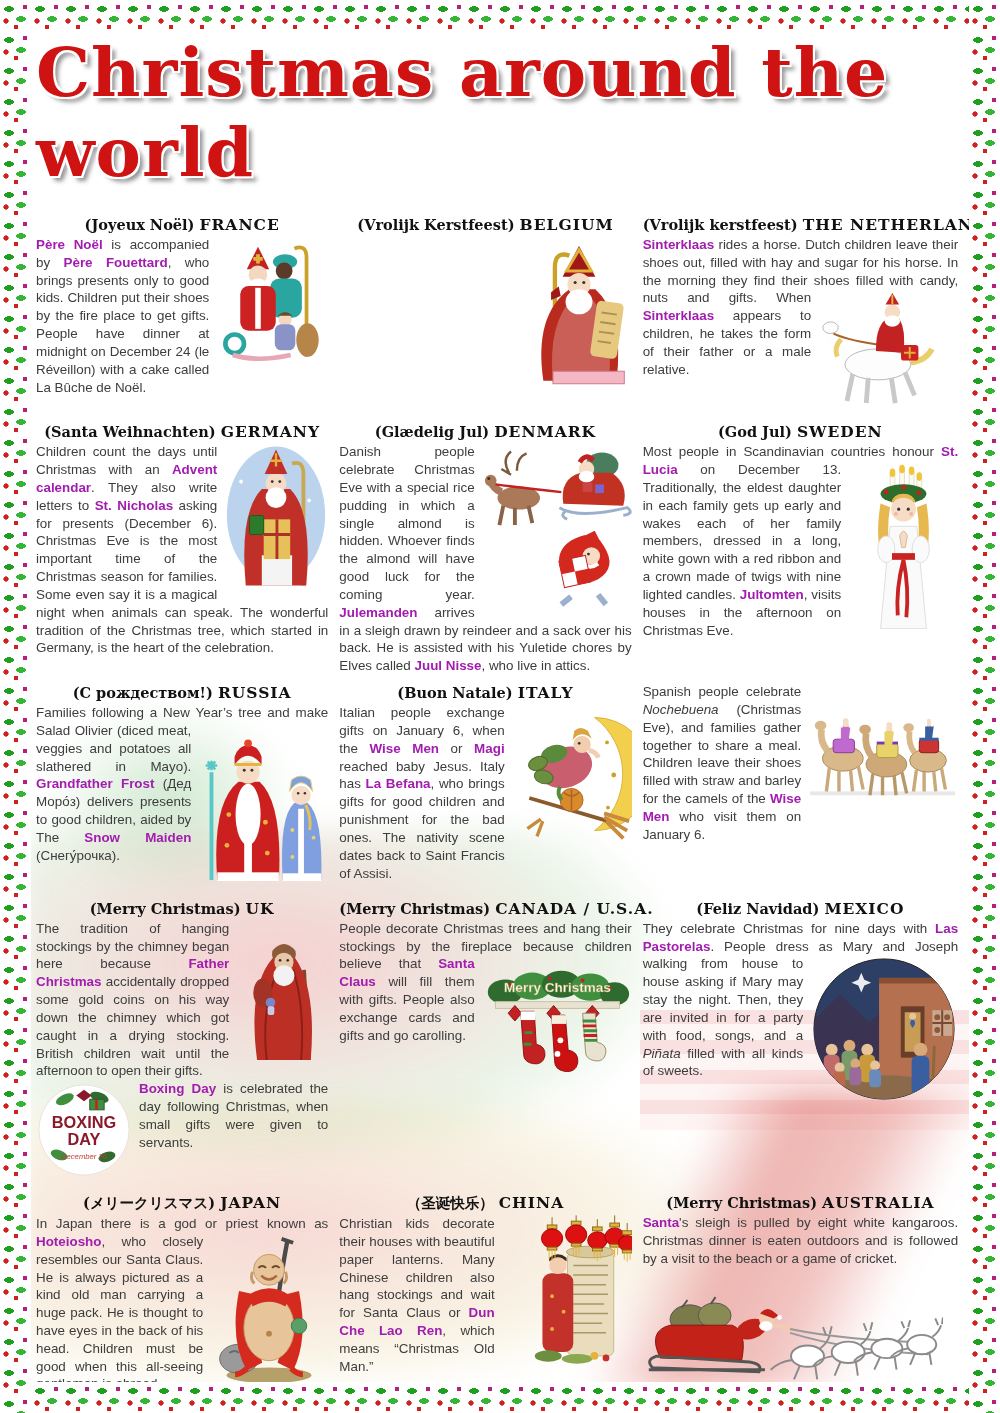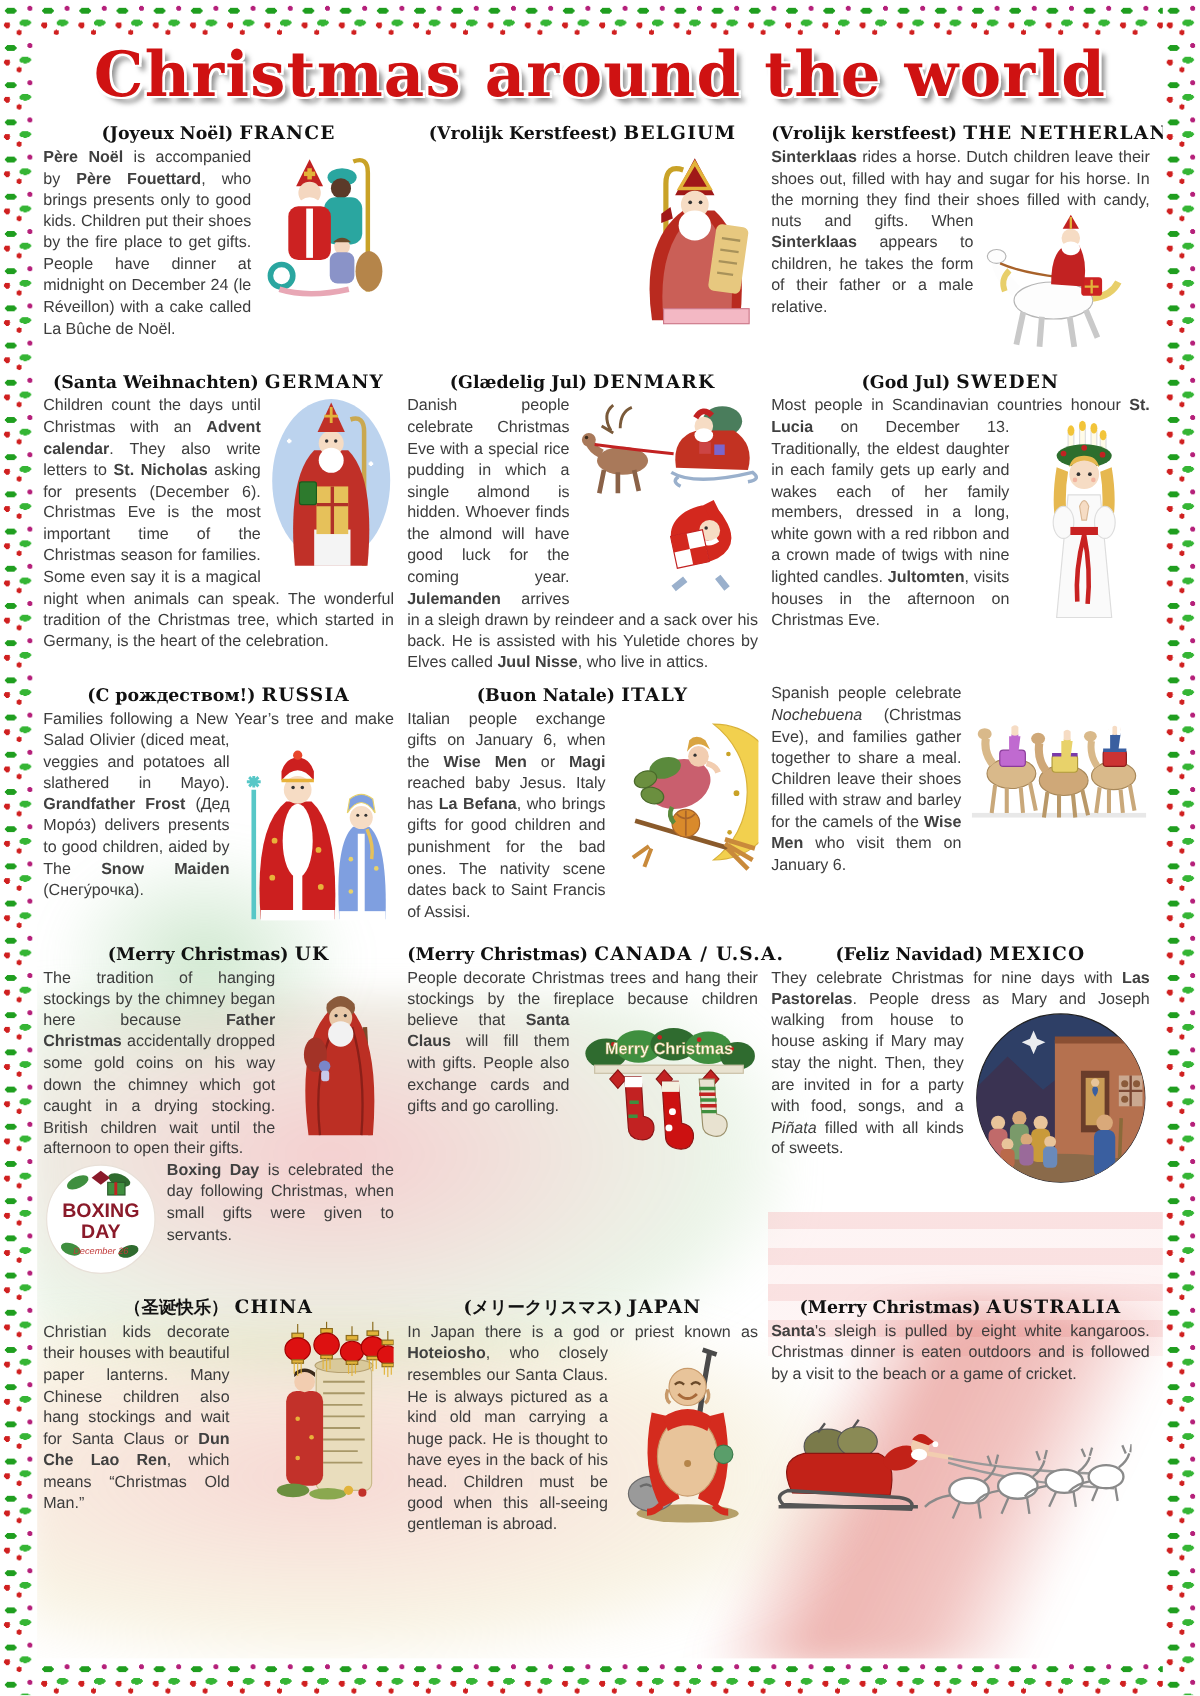--- a/index.html
+++ b/index.html
@@ -27,31 +27,31 @@
   .wm-pink1 { left:20px; top:830px; width:640px; height:330px; background:radial-gradient(ellipse at 40% 40%, rgba(233,150,150,.45), rgba(190,220,180,.30) 60%, transparent 75%); }
   .wm-green { left:40px; top:700px; width:260px; height:200px; background:radial-gradient(ellipse, rgba(120,190,120,.35), transparent 70%); }
   .wm-pink2 { left:20px; top:1100px; width:700px; height:290px; background:radial-gradient(ellipse at 35% 45%, rgba(236,170,160,.45), rgba(230,210,150,.25) 55%, transparent 75%); }
   .wm-stripes { left:640px; top:1010px; width:330px; height:120px; filter:none; opacity:.55;
     background:repeating-linear-gradient(180deg,#f6c9c9 0 14px,#fdecec 14px 30px); }
   .wm-red { left:540px; top:1090px; width:460px; height:300px; background:linear-gradient(115deg, transparent 30%, rgba(210,60,50,.38) 45%, rgba(210,60,50,.30) 60%, transparent 75%); }
 
   .content { position:absolute; z-index:1; left:36px; right:36px; top:30px; }
 
   h1.title {
-    text-align:center; font-family:"DejaVu Serif", serif; font-weight:bold;
-    font-size:52px; letter-spacing:1px; color:#cf1212; padding:2px 0 8px;
+    text-align:left; font-family:"DejaVu Serif", serif; font-weight:bold;
+    font-size:68px; letter-spacing:1px; color:#cf1212; padding:2px 0 8px;
     text-shadow:-2px -2px 0 #fff, 2px -2px 0 #fff, -2px 2px 0 #fff, 2px 2px 0 #fff, 5px 5px 4px rgba(60,60,60,.55);
   }
 
-  .grid { display:grid; grid-template-columns:31.5% 31.5% 34%; column-gap:11px; row-gap:8px; }
+  .grid { display:grid; grid-template-columns:31.5% 31.5% 34%; column-gap:11px; row-gap:8px;margin-top:15px; }
 
   .section h3 { text-align:center; font-family:"DejaVu Serif", serif; font-size:14.5px; color:#111; font-weight:bold; margin-bottom:2px; white-space:nowrap; }
   .section h3 .country { font-size:15.5px; letter-spacing:1px; }
   .section .body { font-size:13.4px; line-height:1.33; color:#3d3d3d; text-align:justify; }
-  .section .body b { color:#404040; }
+  .section .body b { color:#a21caf; }
   .fr { float:right; margin:0 0 2px 7px; }
   .fl { float:left;  margin:2px 7px 2px 0; }
   .clear { clear:both; }
   svg text { font-family:"Liberation Sans", sans-serif; }
   .aus-img { display:block; margin-top:4px; }
 </style>
 </head>
 <body>
 
 <div class="page">
@@ -497,82 +497,20 @@
                 <path d="M124 142 L126 92" stroke="#8a6a3a" stroke-width="3"></path>
               </g>
             </svg>
           </span>
           <span>Joseph walking from house to house asking if Mary may stay the night. Then, they are invited in for a party with food, songs, and a <i>Piñata</i> filled with all kinds of sweets. </span>
           <span class="clear"></span>
         </div>
       </div>
 
       <div class="section">
-        <h3><span>（圣诞快乐）</span> <span class="country">CHINA</span></h3>
-        <div class="body">
-          <span class="fr">
-            <svg width="130" height="150" viewBox="0 0 135 155">
-              <rect x="68" y="38" width="48" height="108" rx="6" fill="#e9ddbd" stroke="#c9b98a"></rect>
-              <path d="M74 52 h36 M74 62 h36 M74 72 h34 M74 82 h36 M74 92 h32 M74 102 h36 M74 112 h30 M74 122 h34" stroke="#a89868" stroke-width="1.6"></path>
-              <ellipse cx="92" cy="38" rx="25" ry="6" fill="#d9c99a" stroke="#b5a070"></ellipse>
-              <rect x="42" y="60" width="32" height="82" rx="9" fill="#c2312a"></rect>
-              <circle cx="52" cy="84" r="2" fill="#e8b23a"></circle>
-                <circle cx="64" cy="100" r="2" fill="#e8b23a"></circle>
-                <circle cx="52" cy="118" r="2" fill="#e8b23a"></circle>
-              <circle cx="58" cy="52" r="9" fill="#f2cdb0"></circle>
-                <path d="M49 48 q9 -9 18 0 l0 -4 q-9 -7 -18 0 Z" fill="#3a2a1a"></path>
-              <g stroke="#8a6a1a" stroke-width="1">
-                <g>
-                    <line x1="52" y1="2" x2="52" y2="10"></line>
-                    <rect x="47" y="10" width="10" height="4" fill="#e2b33a"></rect>
-                    <ellipse cx="52" cy="24" rx="11" ry="10" fill="#dd1111" stroke="#a00000"></ellipse>
-                    <rect x="47" y="33" width="10" height="3" fill="#e2b33a"></rect>
-                    <path d="M49 36 v9 M52 36 v11 M55 36 v9" stroke="#e2b33a"></path>
-                  </g>
-                <g>
-                    <line x1="77" y1="0" x2="77" y2="6"></line>
-                    <rect x="72" y="6" width="10" height="4" fill="#e2b33a"></rect>
-                    <ellipse cx="77" cy="20" rx="11" ry="10" fill="#dd1111" stroke="#a00000"></ellipse>
-                    <rect x="72" y="29" width="10" height="3" fill="#e2b33a"></rect>
-                    <path d="M74 32 v9 M77 32 v11 M80 32 v9" stroke="#e2b33a"></path>
-                  </g>
-                <g>
-                    <line x1="99" y1="4" x2="99" y2="12"></line>
-                    <rect x="94" y="12" width="10" height="4" fill="#e2b33a"></rect>
-                    <ellipse cx="99" cy="26" rx="10" ry="9" fill="#dd1111" stroke="#a00000"></ellipse>
-                    <rect x="94" y="34" width="10" height="3" fill="#e2b33a"></rect>
-                    <path d="M96 37 v8 M99 37 v10 M102 37 v8" stroke="#e2b33a"></path>
-                  </g>
-                <g>
-                    <line x1="117" y1="0" x2="117" y2="8"></line>
-                    <rect x="112" y="8" width="10" height="4" fill="#e2b33a"></rect>
-                    <ellipse cx="117" cy="22" rx="10" ry="9" fill="#dd1111" stroke="#a00000"></ellipse>
-                    <rect x="112" y="30" width="10" height="3" fill="#e2b33a"></rect>
-                    <path d="M114 33 v8 M117 33 v10 M120 33 v8" stroke="#e2b33a"></path>
-                  </g>
-                <g>
-                    <line x1="130" y1="8" x2="130" y2="16"></line>
-                    <rect x="125" y="16" width="10" height="4" fill="#e2b33a"></rect>
-                    <ellipse cx="130" cy="29" rx="9" ry="8" fill="#dd1111" stroke="#a00000"></ellipse>
-                    <rect x="125" y="36" width="10" height="3" fill="#e2b33a"></rect>
-                    <path d="M127 39 v7 M130 39 v9 M133 39 v7" stroke="#e2b33a"></path>
-                  </g>
-              </g>
-              <ellipse cx="48" cy="146" rx="14" ry="6" fill="#6b8f3f"></ellipse>
-                <ellipse cx="78" cy="149" rx="16" ry="5" fill="#8aa84f"></ellipse>
-              <circle cx="96" cy="146" r="4" fill="#e2b33a"></circle>
-                <circle cx="108" cy="148" r="3.5" fill="#c2312a"></circle>
-            </svg>
-          </span>
-          <span>Christian kids decorate their houses with beautiful paper lanterns. Many Chinese children also hang stockings and wait for Santa Claus or <b>Dun Che Lao Ren</b>, which means “Christmas Old Man.” </span>
-          <span class="clear"></span>
-        </div>
-      </div>
-
-      <div class="section">
         <h3><span>(メリークリスマス)</span> <span class="country">JAPAN</span></h3>
         <div class="body">
           <span>In Japan there is a god or priest known as </span>
           <span class="fr">
             <svg width="118" height="150" viewBox="0 0 122 155">
               <ellipse cx="61" cy="147" rx="44" ry="8" fill="#b5a06a"></ellipse>
               <path d="M80 8 Q70 60 64 128" stroke="#4a4a4a" stroke-width="4.5" fill="none"></path>
               <path d="M74 6 l12 4" stroke="#4a4a4a" stroke-width="4"></path>
               <ellipse cx="30" cy="130" rx="20" ry="15" fill="#9a9a9a" stroke="#6a6a6a"></ellipse>
               <path d="M20 124 q6 -4 10 0 M34 126 l6 4" stroke="#6a6a6a" stroke-width="2" fill="none"></path>
@@ -588,20 +526,82 @@
               <circle cx="92" cy="96" r="8" fill="#5a9e6a" stroke="#3a7a4a"></circle>
               <path d="M38 140 q-6 6 -12 6 M84 140 q6 6 12 6" stroke="#d42b1e" stroke-width="6" fill="none"></path>
             </svg>
           </span>
           <span><b>Hoteiosho</b>, who closely resembles our Santa Claus. He is always pictured as a kind old man carrying a huge pack. He is thought to have eyes in the back of his head. Children must be good when this all-seeing gentleman is abroad. </span>
           <span class="clear"></span>
         </div>
       </div>
 
       <div class="section">
+        <h3><span>（圣诞快乐）</span> <span class="country">CHINA</span></h3>
+        <div class="body">
+          <span class="fr">
+            <svg width="130" height="150" viewBox="0 0 135 155">
+              <rect x="68" y="38" width="48" height="108" rx="6" fill="#e9ddbd" stroke="#c9b98a"></rect>
+              <path d="M74 52 h36 M74 62 h36 M74 72 h34 M74 82 h36 M74 92 h32 M74 102 h36 M74 112 h30 M74 122 h34" stroke="#a89868" stroke-width="1.6"></path>
+              <ellipse cx="92" cy="38" rx="25" ry="6" fill="#d9c99a" stroke="#b5a070"></ellipse>
+              <rect x="42" y="60" width="32" height="82" rx="9" fill="#c2312a"></rect>
+              <circle cx="52" cy="84" r="2" fill="#e8b23a"></circle>
+                <circle cx="64" cy="100" r="2" fill="#e8b23a"></circle>
+                <circle cx="52" cy="118" r="2" fill="#e8b23a"></circle>
+              <circle cx="58" cy="52" r="9" fill="#f2cdb0"></circle>
+                <path d="M49 48 q9 -9 18 0 l0 -4 q-9 -7 -18 0 Z" fill="#3a2a1a"></path>
+              <g stroke="#8a6a1a" stroke-width="1">
+                <g>
+                    <line x1="52" y1="2" x2="52" y2="10"></line>
+                    <rect x="47" y="10" width="10" height="4" fill="#e2b33a"></rect>
+                    <ellipse cx="52" cy="24" rx="11" ry="10" fill="#dd1111" stroke="#a00000"></ellipse>
+                    <rect x="47" y="33" width="10" height="3" fill="#e2b33a"></rect>
+                    <path d="M49 36 v9 M52 36 v11 M55 36 v9" stroke="#e2b33a"></path>
+                  </g>
+                <g>
+                    <line x1="77" y1="0" x2="77" y2="6"></line>
+                    <rect x="72" y="6" width="10" height="4" fill="#e2b33a"></rect>
+                    <ellipse cx="77" cy="20" rx="11" ry="10" fill="#dd1111" stroke="#a00000"></ellipse>
+                    <rect x="72" y="29" width="10" height="3" fill="#e2b33a"></rect>
+                    <path d="M74 32 v9 M77 32 v11 M80 32 v9" stroke="#e2b33a"></path>
+                  </g>
+                <g>
+                    <line x1="99" y1="4" x2="99" y2="12"></line>
+                    <rect x="94" y="12" width="10" height="4" fill="#e2b33a"></rect>
+                    <ellipse cx="99" cy="26" rx="10" ry="9" fill="#dd1111" stroke="#a00000"></ellipse>
+                    <rect x="94" y="34" width="10" height="3" fill="#e2b33a"></rect>
+                    <path d="M96 37 v8 M99 37 v10 M102 37 v8" stroke="#e2b33a"></path>
+                  </g>
+                <g>
+                    <line x1="117" y1="0" x2="117" y2="8"></line>
+                    <rect x="112" y="8" width="10" height="4" fill="#e2b33a"></rect>
+                    <ellipse cx="117" cy="22" rx="10" ry="9" fill="#dd1111" stroke="#a00000"></ellipse>
+                    <rect x="112" y="30" width="10" height="3" fill="#e2b33a"></rect>
+                    <path d="M114 33 v8 M117 33 v10 M120 33 v8" stroke="#e2b33a"></path>
+                  </g>
+                <g>
+                    <line x1="130" y1="8" x2="130" y2="16"></line>
+                    <rect x="125" y="16" width="10" height="4" fill="#e2b33a"></rect>
+                    <ellipse cx="130" cy="29" rx="9" ry="8" fill="#dd1111" stroke="#a00000"></ellipse>
+                    <rect x="125" y="36" width="10" height="3" fill="#e2b33a"></rect>
+                    <path d="M127 39 v7 M130 39 v9 M133 39 v7" stroke="#e2b33a"></path>
+                  </g>
+              </g>
+              <ellipse cx="48" cy="146" rx="14" ry="6" fill="#6b8f3f"></ellipse>
+                <ellipse cx="78" cy="149" rx="16" ry="5" fill="#8aa84f"></ellipse>
+              <circle cx="96" cy="146" r="4" fill="#e2b33a"></circle>
+                <circle cx="108" cy="148" r="3.5" fill="#c2312a"></circle>
+            </svg>
+          </span>
+          <span>Christian kids decorate their houses with beautiful paper lanterns. Many Chinese children also hang stockings and wait for Santa Claus or <b>Dun Che Lao Ren</b>, which means “Christmas Old Man.” </span>
+          <span class="clear"></span>
+        </div>
+      </div>
+
+      <div class="section">
         <h3><span>(Merry Christmas)</span> <span class="country">AUSTRALIA</span></h3>
         <div class="body">
           <span><b>Santa</b>'s sleigh is pulled by eight white kangaroos. Christmas dinner is eaten outdoors and is followed by a visit to the beach or a game of cricket. </span>
           <span class="aus-img">
             <svg width="300" height="118" viewBox="0 0 310 120">
               <ellipse cx="48" cy="48" rx="20" ry="15" fill="#7a7a4a" stroke="#555"></ellipse>
               <ellipse cx="74" cy="44" rx="17" ry="13" fill="#8a8a55" stroke="#555"></ellipse>
               <path d="M40 36 l6 -8 M70 32 l5 -7" stroke="#555" stroke-width="2"></path>
               <path d="M18 88 Q4 60 28 54 L92 54 Q108 60 102 90 Z" fill="#c22218" stroke="#8a1510"></path>
               <path d="M10 98 q-8 -8 4 -12 l96 6 q14 2 10 10 Z" fill="none" stroke="#555" stroke-width="3"></path>

